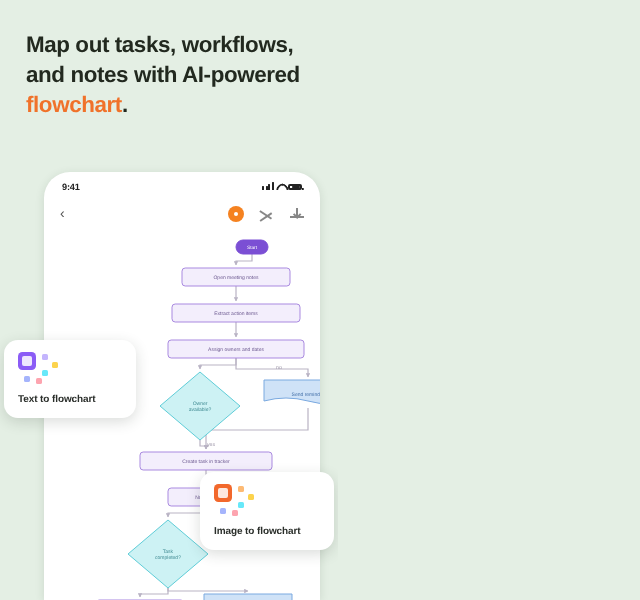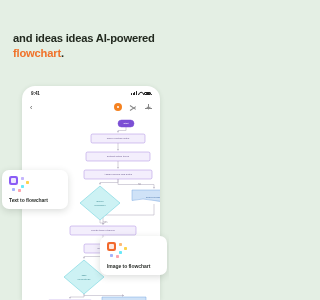--- a/index.html
+++ b/index.html
@@ -112,22 +112,22 @@
   .fcard .dot { position:absolute; width:2.6px; height:2.6px; border-radius:0.8px; }
   .fcard .label { font-size:5px; font-weight:600; color:#2b2f2b; white-space:nowrap; letter-spacing:-0.05px; }
 
   #card-text { left:2px; top:170px; width:66px; }
   #card-image { left:100px; top:236px; width:67px; }
 </style>
 </head>
 <body>
 
 <div class="headline">
-  <br>
-  <span>and ideas ideas AI-powered</span><br>
+  <span>Map out tasks, workflows,</span><br>
+  <span>and notes with AI-powered</span><br>
   <span class="accent">flowchart</span><span>.</span>
 </div>
 
 <div class="phone">
 
   <div class="statusbar">
     <div class="status-time">9:41</div>
     <div class="status-icons">
       <span class="sig">
           <i></i>

